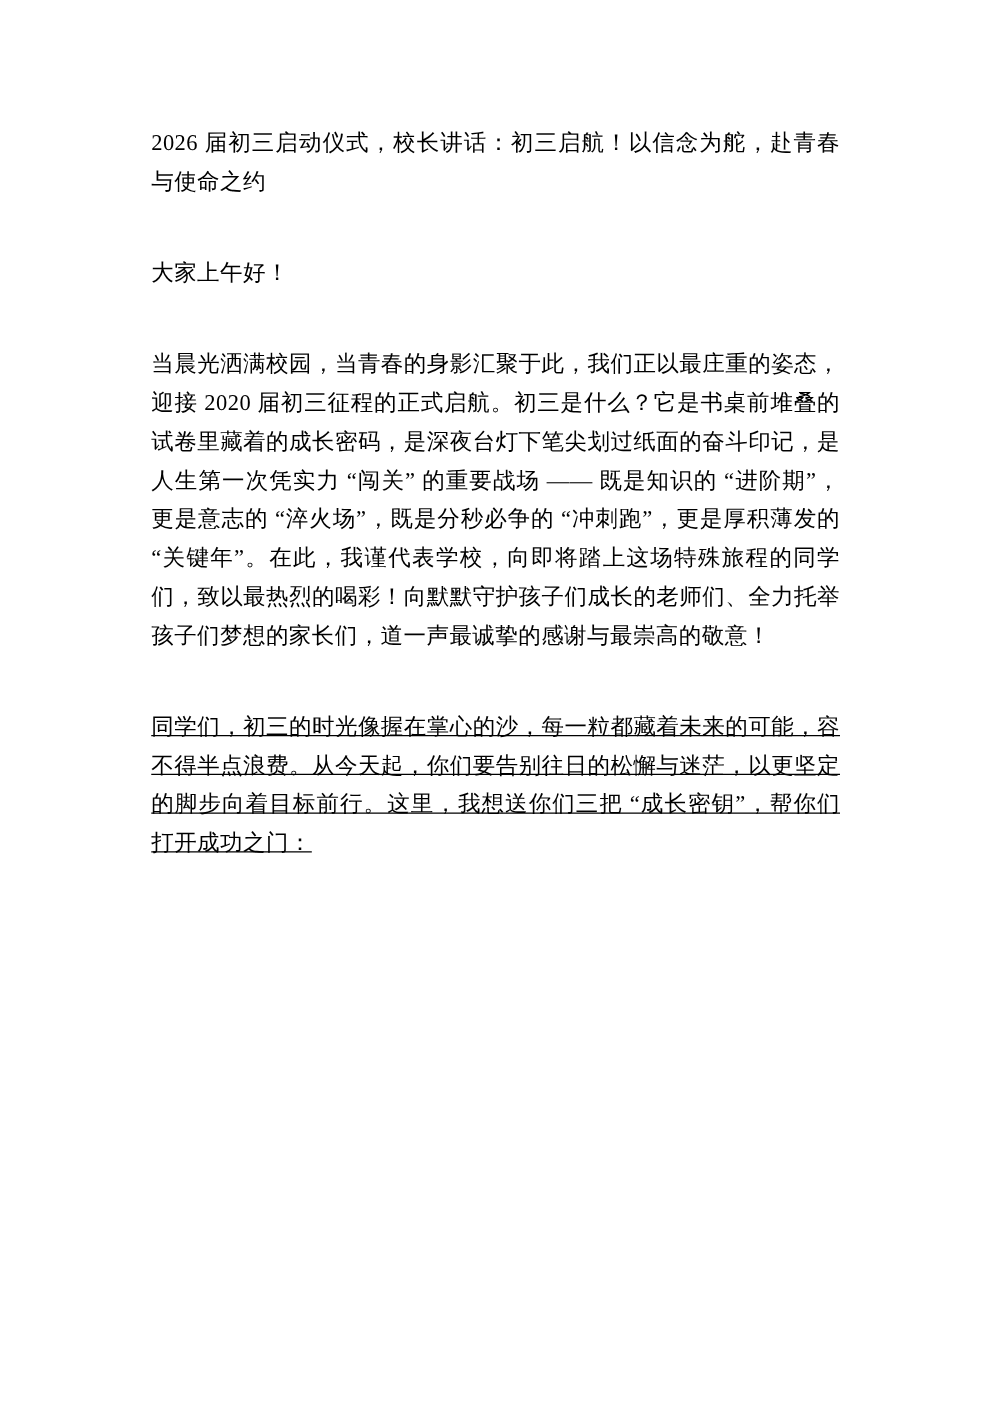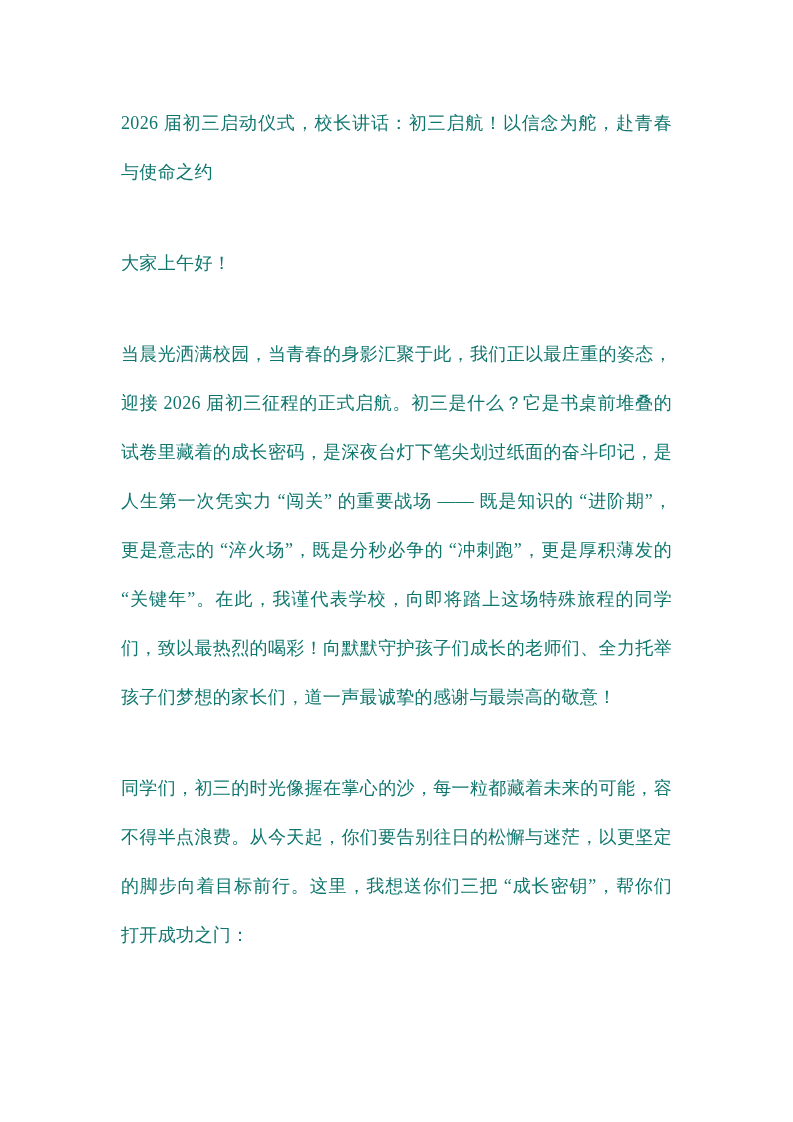--- a/index.html
+++ b/index.html
@@ -16,37 +16,38 @@
   .doc-page {
     box-sizing: border-box;
     width: 793px;
     height: 1122px;
     background: #ffffff;
     padding: 99px 121px 0 121px;
   }
   .doc-block {
     margin: 0 0 42px 0;
     font-size: 18px;
-    line-height: 49px;
+    line-height: 31px;
     letter-spacing: 0.35px;
-    color: #0f766e;
+    color: #000000;
     text-align: justify;
     text-justify: inter-ideograph;
     word-break: break-all;
   }
   .doc-block:last-child {
     margin-bottom: 0;
+    text-decoration: underline;
   }
 </style>
 </head>
 <body>
 
 <div class="doc-page">
   <p class="doc-block">2026 届初三启动仪式，校长讲话：初三启航！以信念为舵，赴青春与使命之约</p>
 
 
   <p class="doc-block">大家上午好！</p>
 
-  <p class="doc-block">当晨光洒满校园，当青春的身影汇聚于此，我们正以最庄重的姿态，迎接 2026 届初三征程的正式启航。初三是什么？它是书桌前堆叠的试卷里藏着的成长密码，是深夜台灯下笔尖划过纸面的奋斗印记，是人生第一次凭实力 “闯关” 的重要战场 —— 既是知识的 “进阶期”，更是意志的 “淬火场”，既是分秒必争的 “冲刺跑”，更是厚积薄发的 “关键年”。在此，我谨代表学校，向即将踏上这场特殊旅程的同学们，致以最热烈的喝彩！向默默守护孩子们成长的老师们、全力托举孩子们梦想的家长们，道一声最诚挚的感谢与最崇高的敬意！</p>
+  <p class="doc-block">当晨光洒满校园，当青春的身影汇聚于此，我们正以最庄重的姿态，迎接 2020 届初三征程的正式启航。初三是什么？它是书桌前堆叠的试卷里藏着的成长密码，是深夜台灯下笔尖划过纸面的奋斗印记，是人生第一次凭实力 “闯关” 的重要战场 —— 既是知识的 “进阶期”，更是意志的 “淬火场”，既是分秒必争的 “冲刺跑”，更是厚积薄发的 “关键年”。在此，我谨代表学校，向即将踏上这场特殊旅程的同学们，致以最热烈的喝彩！向默默守护孩子们成长的老师们、全力托举孩子们梦想的家长们，道一声最诚挚的感谢与最崇高的敬意！</p>
 
 
   <p class="doc-block">同学们，初三的时光像握在掌心的沙，每一粒都藏着未来的可能，容不得半点浪费。从今天起，你们要告别往日的松懈与迷茫，以更坚定的脚步向着目标前行。这里，我想送你们三把 “成长密钥”，帮你们打开成功之门：</p>
 </div>
 
 </body></html>

